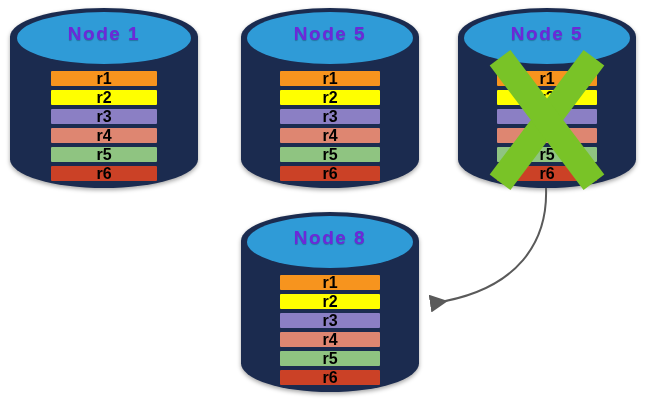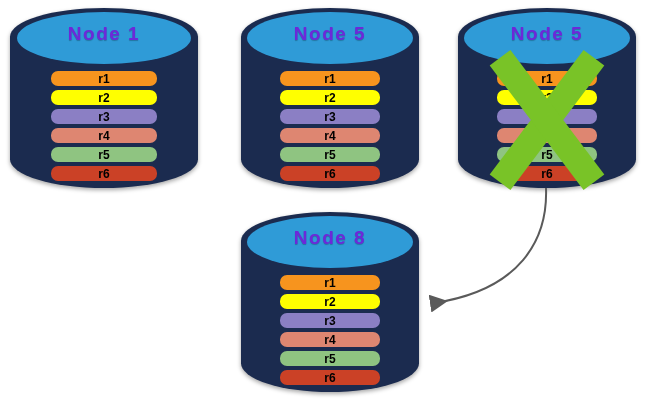--- a/index.html
+++ b/index.html
@@ -60,26 +60,26 @@
     left: 0;
     top: 0;
     width: 100%;
     height: 100%;
   }
   .row-bar {
     position: absolute;
     left: 22%;
     width: 56%;
     height: 15px;
-    border-radius: 7px;
+    border-radius: 1px;
     display: flex;
     align-items: center;
     justify-content: center;
     color: #000000;
-    font-size: 12px;
+    font-size: 16px;
     font-weight: bold;
     line-height: 1;
     box-sizing: border-box;
   }
 
   
   .x-mark {
     position: absolute;
     pointer-events: none;
   }

